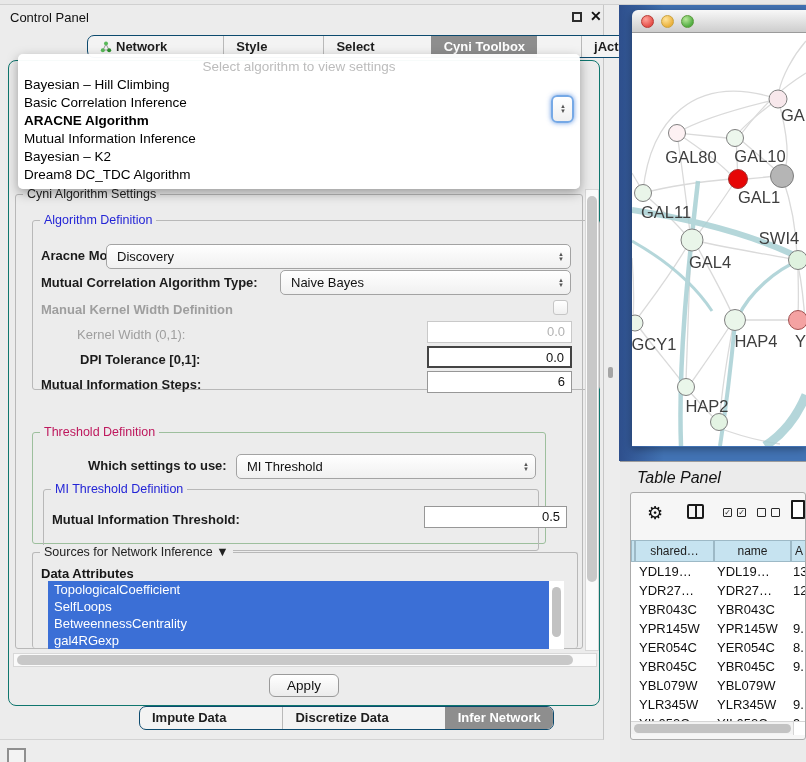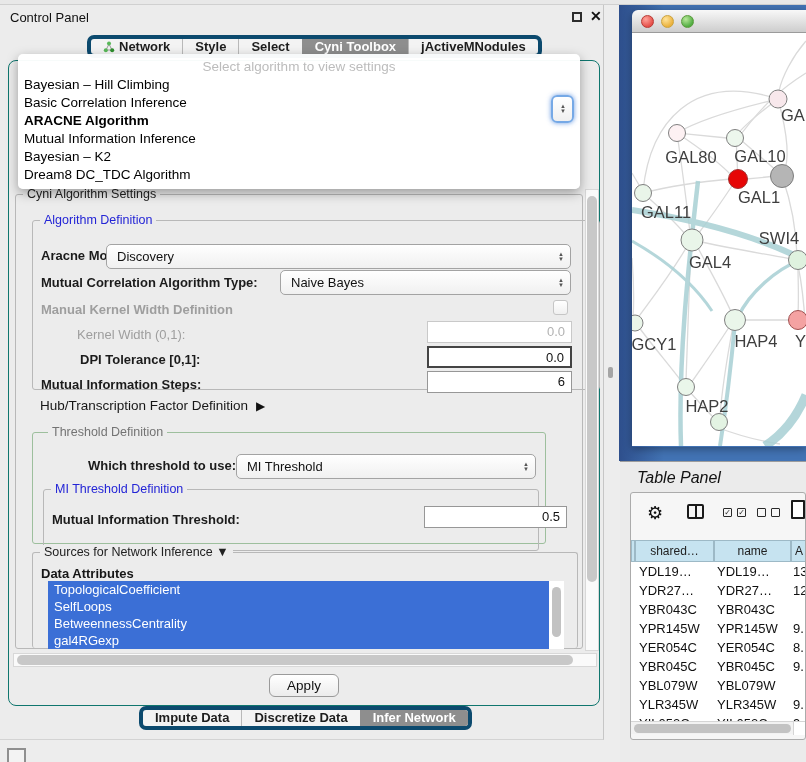--- a/index.html
+++ b/index.html
@@ -10,37 +10,37 @@
   .top-strip{position:absolute;left:0;top:0;width:806px;height:5px;background:#e8e8e8;border-bottom:1px solid #d0d0d0;}
 
   
   .control-panel{position:absolute;left:0;top:5px;width:604px;height:735px;background:#ececec;
                  border-right:1px solid #c6c6c6;border-bottom:1px solid #d3d3d3;}
   .cp-header{position:absolute;left:0;top:0;width:100%;height:26px;}
   .cp-title{position:absolute;left:10px;top:5px;font-size:13px;color:#111;}
   .float-icon{position:absolute;left:572px;top:7px;width:10px;height:10px;border:2px solid #2c2c2c;background:transparent;}
   .close-icon{position:absolute;left:590px;top:3px;font-size:14px;font-weight:bold;color:#111;}
 
-  .tabbar,.bottom-tabbar{position:absolute;display:flex;border:4px solid #0c4a6e;border-radius:7px;
-                overflow:hidden;background:#f3f3f3;height:23px;}
+  .tabbar,.bottom-tabbar{position:absolute;display:flex;border:1px solid #0c4a6e;border-radius:7px;
+                overflow:hidden;background:#f3f3f3;height:23px;gap:44px;}
   .tabbar{left:87px;top:30px;}
   .bottom-tabbar{left:139px;top:701px;height:24px;}
   .tab,.btab{padding:0 12px;line-height:22px;font-size:13px;font-weight:bold;color:#1d1d1d;
              border-left:1px solid #b9b9b9;white-space:nowrap;display:flex;align-items:center;gap:4px;}
   .tab:first-child,.btab:first-child{border-left:none;}
   .tab.sel,.btab.sel{background:#8e8e8e;color:#fff;border-left-color:#8e8e8e;}
 
   .cp-content{position:absolute;left:8px;top:55px;width:592px;height:646px;border:1px solid #0f766e;
               border-radius:8px;background:#ececec;padding-left:48px;}
 
   .group{position:absolute;border:1px solid #b8b8b8;border-radius:3px;}
   .gtitle{position:absolute;top:-8px;left:7px;background:#ececec;padding:0 4px;font-size:12.5px;white-space:nowrap;}
   .gtitle.black{color:#222;}
   .gtitle.blue{color:#2324d6;}
-  .gtitle.green{color:#737373;margin-left:8px;}
+  .gtitle.green{color:#be185d;}
 
   .lbl{position:absolute;font-size:13px;font-weight:bold;color:#1b1b1b;white-space:nowrap;line-height:15px;}
   .lbl.plain{font-weight:normal;margin-left:36px;}
   .lbl.gray{color:#9e9e9e;}
 
   .combo{position:absolute;height:25px;background:linear-gradient(#ffffff,#f0f0f0);border:1px solid #a3a3a3;
          border-radius:5px;font-size:13px;line-height:23px;padding-left:10px;color:#111;}
   .spinner{position:absolute;right:6px;top:0;height:100%;display:flex;flex-direction:column;
            justify-content:center;color:#555;font-size:6px;line-height:5px;}
   .spinner::before{content:"▲";}
@@ -179,28 +179,25 @@
           <span class="lbl gray plain" style="left:8px;top:106px;">Kernel Width (0,1):</span>
           <div class="field dis" style="left:394px;top:100px;width:145px;">0.0</div>
 
           <span class="lbl" style="left:8px;top:131px;margin-left:39px;">DPI Tolerance [0,1]:</span>
           <div class="field strong" style="left:394px;top:125px;width:145px;">0.0</div>
 
           <span class="lbl" style="left:8px;top:156px;">Mutual Information Steps:</span>
           <div class="field" style="left:394px;top:150px;width:145px;">6</div>
         </div>
 
-        <div class="hub-line" style="left:24px;top:203px;">
-          <span>Hub/Transcription Factor Definition</span><span class="tri">▶</span>
-        </div>
 
         <div class="group" style="left:16px;top:237px;width:514px;height:112px;border-color:#9dbf9d;">
           <span class="gtitle green">Threshold Definition</span>
 
-          <span class="lbl" style="left:55px;top:25px;">Which threshold to use:</span>
+          <span class="lbl" style="left:55px;top:25px;">Which settings to use:</span>
           <div class="combo" style="left:203px;top:21px;width:300px;">
             <span>MI Threshold</span>
             <span class="spinner"></span>
           </div>
 
           <div class="group" style="left:10px;top:56px;width:496px;height:62px;">
             <span class="gtitle blue">MI Threshold Definition</span>
             <span class="lbl" style="left:8px;top:22px;">Mutual Information Threshold:</span>
             <div class="field" style="left:380px;top:16px;width:143px;">0.5</div>
           </div>

